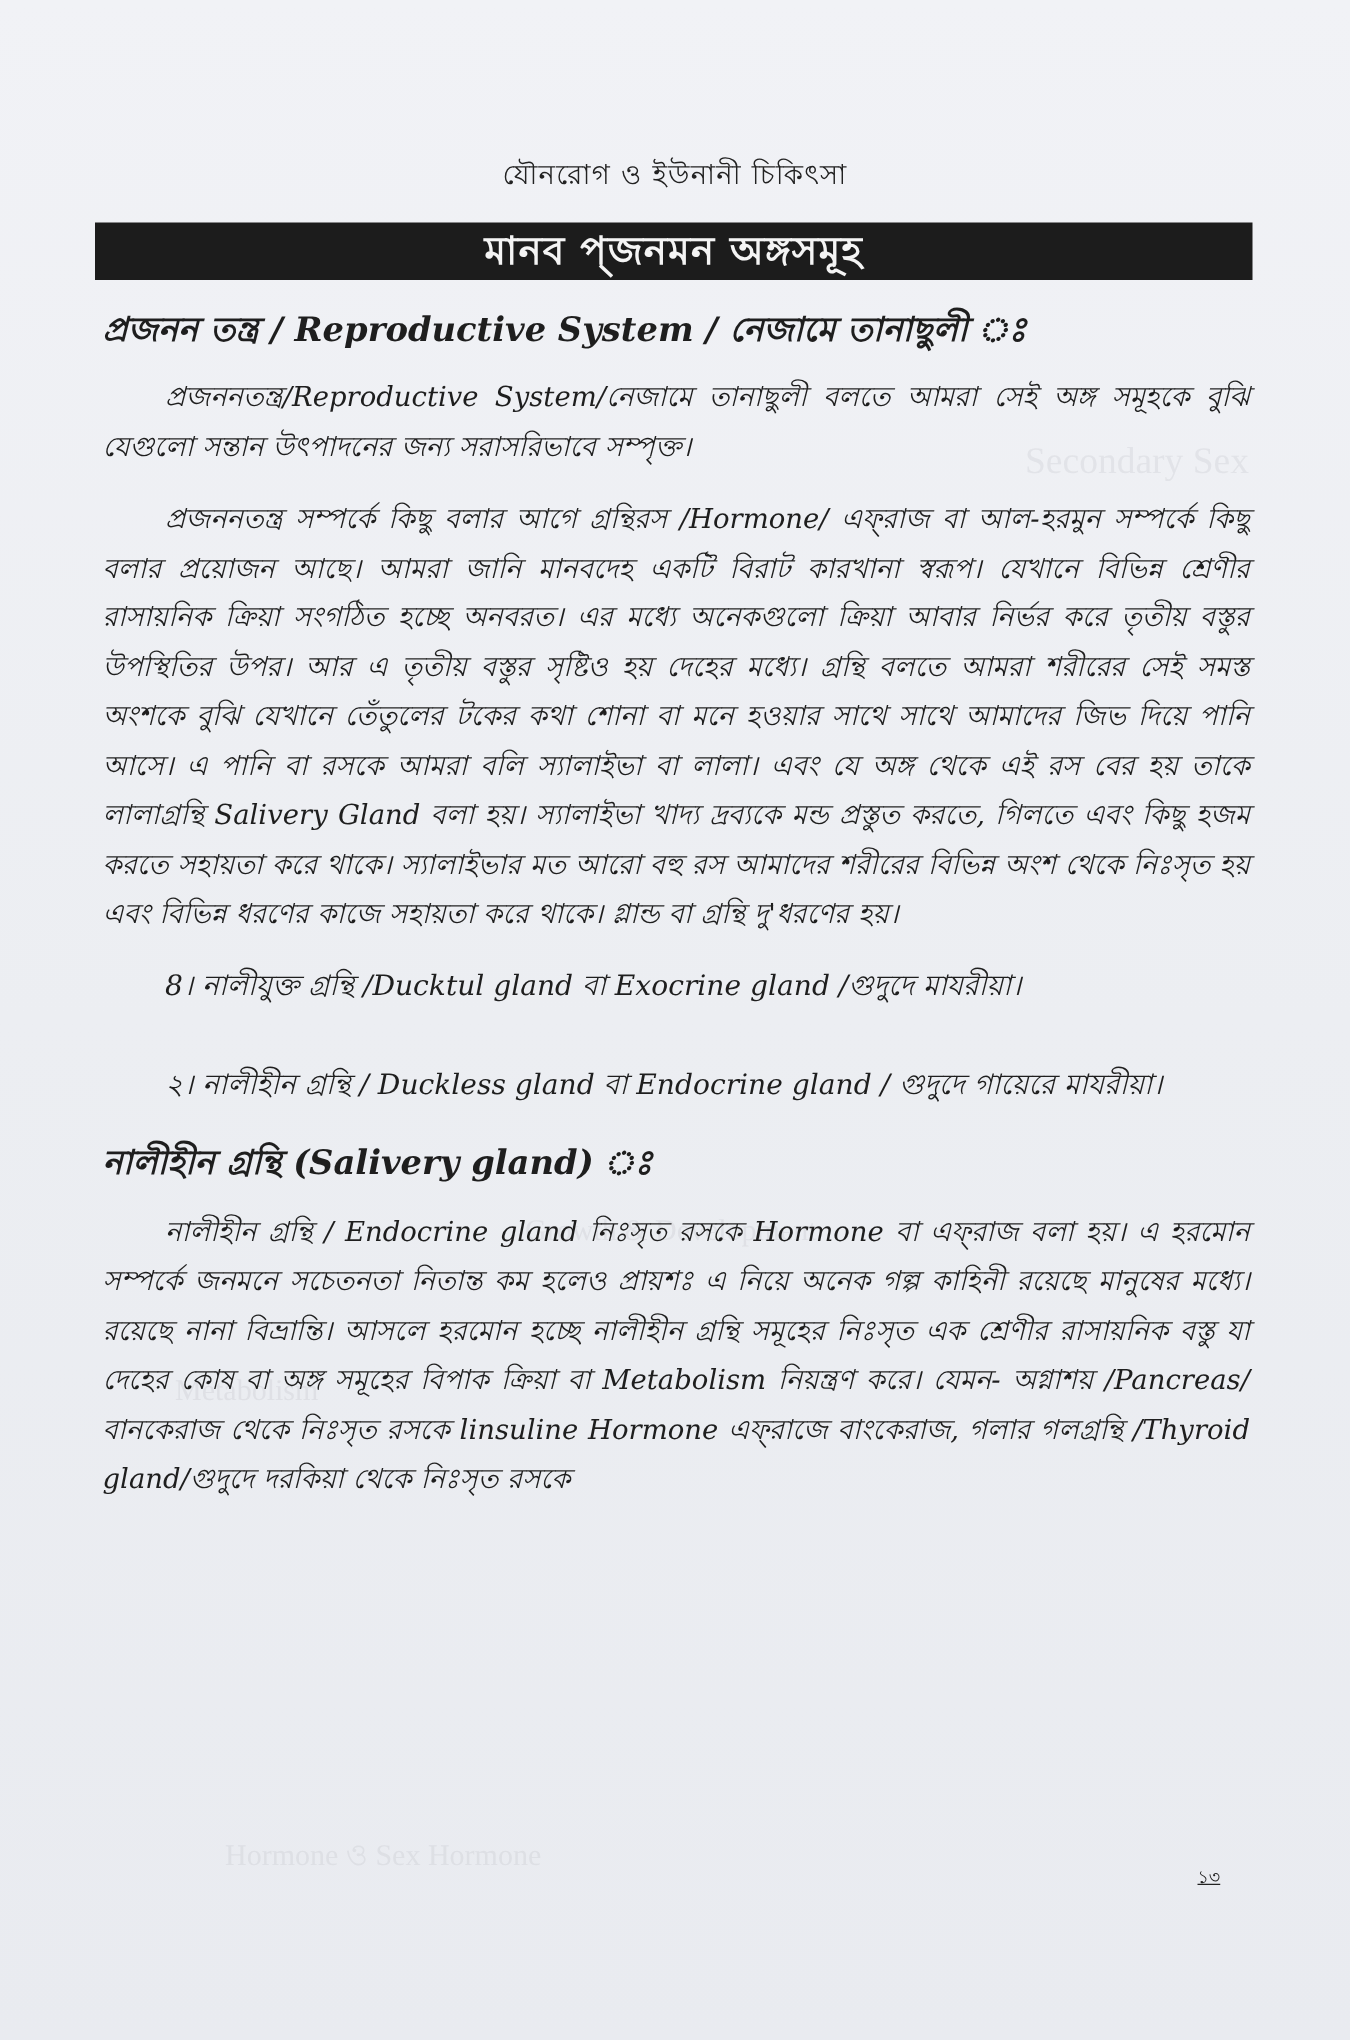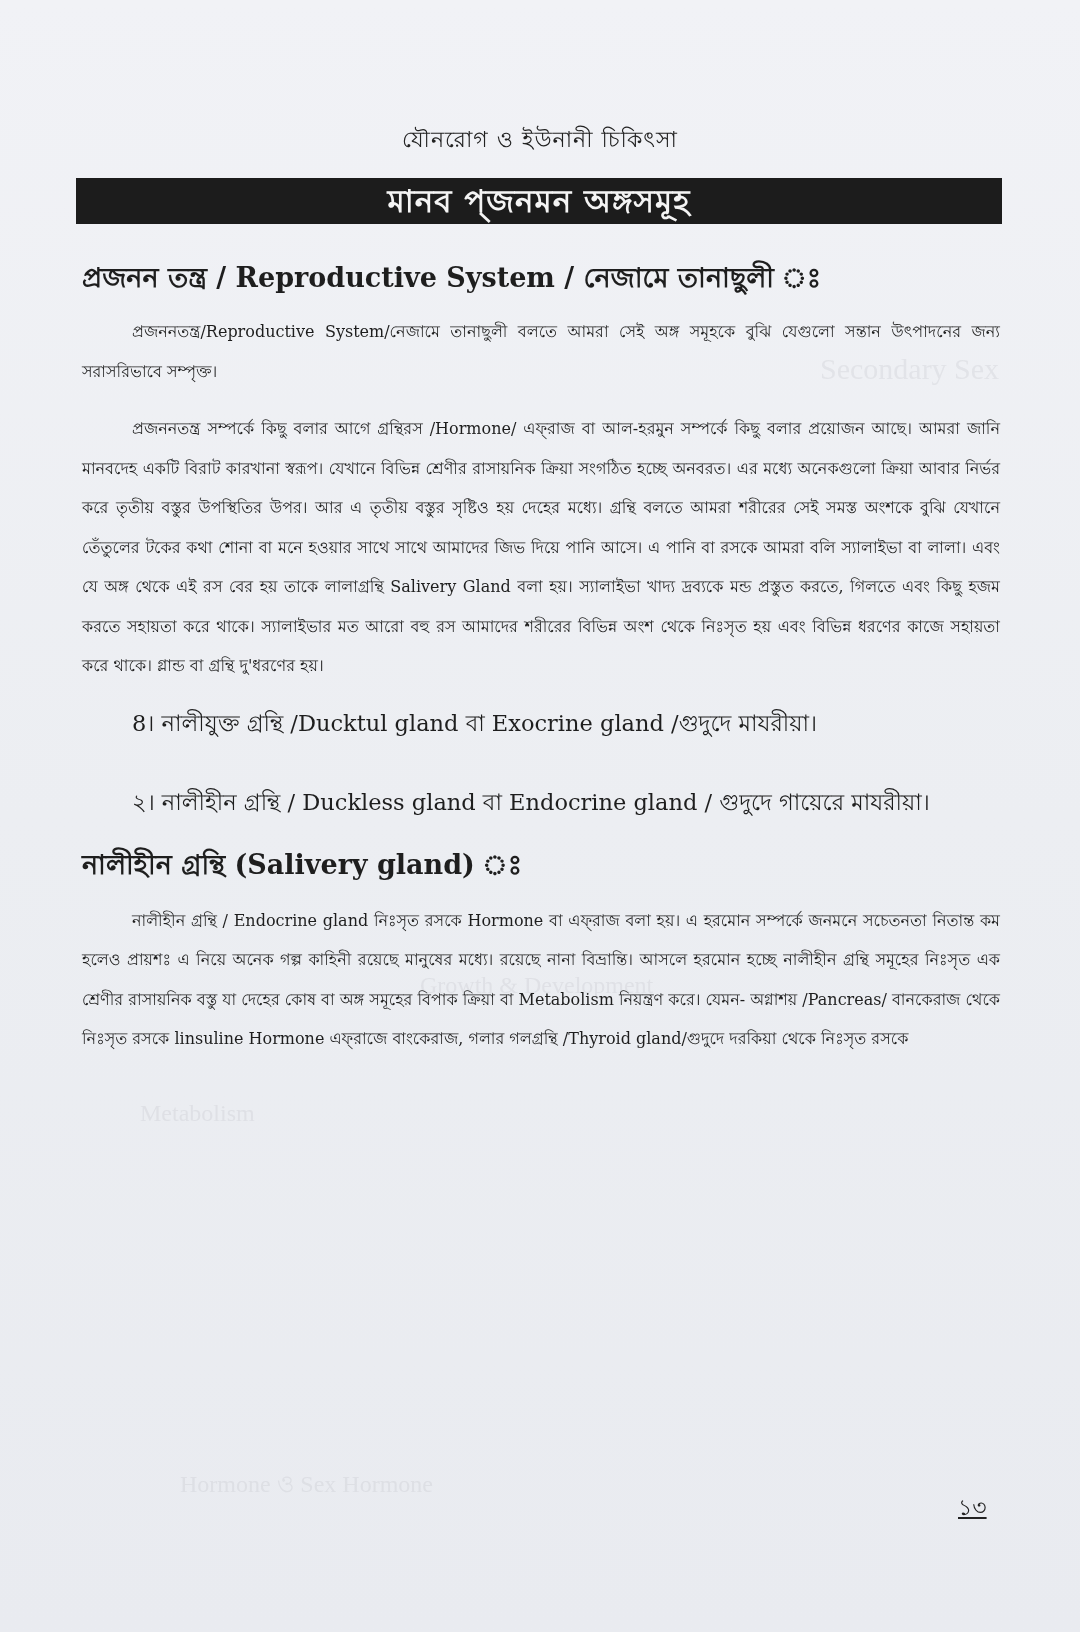--- a/index.html
+++ b/index.html
@@ -47,31 +47,32 @@
       color: #f4f4f4;
       text-align: center;
       font-size: 31px;
       font-weight: bold;
       line-height: 46px;
       letter-spacing: 1px;
     }
     .content {
       position: absolute;
       left: 82px;
-      top: 258px;
+      top: 245px;
       width: 918px;
+      font-style: italic;
     }
     .heading {
       font-size: 27px;
       font-weight: bold;
       line-height: 40px;
       margin: 0 0 14px 0;
     }
     .para {
-      font-size: 16px;
+      font-size: 22px;
       line-height: 39.5px;
       text-align: justify;
       text-align-last: left;
       margin: 0 0 18px 0;
       text-indent: 50px;
     }
     .list-item {
       font-size: 22.5px;
       line-height: 39.5px;
       text-indent: 50px;
@@ -82,21 +83,21 @@
     .heading2 {
       font-size: 27px;
       font-weight: bold;
       line-height: 40px;
       margin: 22px 0 16px 0;
     }
     .page-number {
       position: absolute;
       left: 958px;
       top: 1490px;
-      font-size: 22px;
+      font-size: 14px;
       color: #222;
       text-decoration: underline;
     }
   </style>
 </head>
 <body>
 
 <div class="page">
 
   <div class="bleed" style="left:820px; top:352px; font-size:30px;">Secondary Sex</div>

